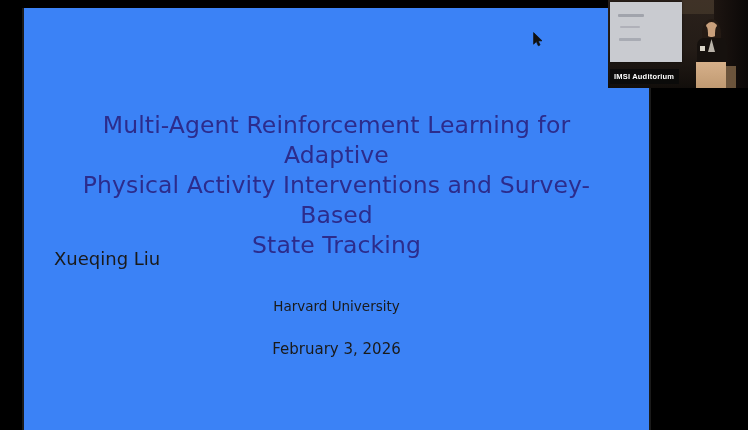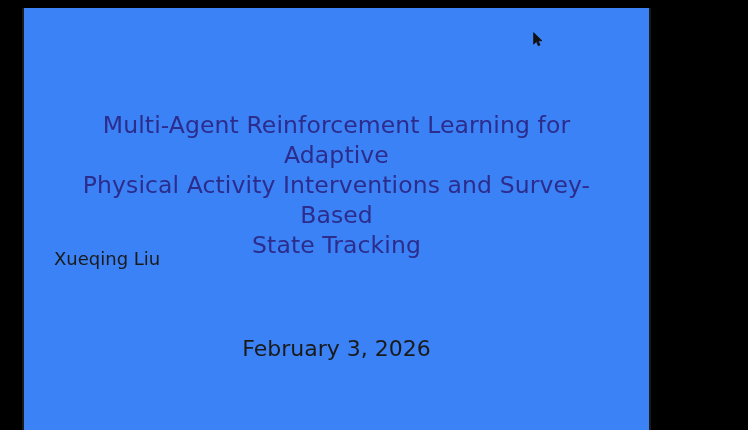--- a/index.html
+++ b/index.html
@@ -79,21 +79,21 @@
     line-height: 18px;
   }
 
   .slide-date {
     position: absolute;
     left: 30px;
     right: 30px;
     top: 330px;
     text-align: center;
     color: #1a1a1a;
-    font-size: 22px;
+    font-size: 15px;
     line-height: 22px;
   }
 
   
   #video-tile {
     position: absolute;
     left: 608px;
     top: 0px;
     width: 140px;
     height: 88px;
@@ -259,26 +259,52 @@
 
   <div id="slide">
     <div id="slide-inner">
 
       <div class="slide-title">Multi-Agent Reinforcement Learning for Adaptive
 Physical Activity Interventions and Survey-Based
 State Tracking</div>
 
       <div class="slide-author">Xueqing Liu</div>
 
+      <div class="slide-affiliation">Harvard University</div>
 
       <div class="slide-date">February 3, 2026</div>
 
     </div>
   </div>
 
+  <div id="video-tile">
+
+    <div class="room-wall"></div>
+    <div class="wall-band"></div>
+    <div class="room-curtain"></div>
+
+    <div class="proj-screen">
+      <div class="proj-line proj-l1"></div>
+      <div class="proj-line proj-l2"></div>
+      <div class="proj-line proj-l3"></div>
+    </div>
+
+    <div class="speaker-hair"></div>
+    <div class="speaker-head"></div>
+    <div class="speaker-hair-l"></div>
+    <div class="speaker-hair-r"></div>
+    <div class="speaker-body"></div>
+    <div class="speaker-shirt"></div>
+    <div class="speaker-badge"></div>
+
+    <div class="podium"></div>
+    <div class="podium-side"></div>
+
+    <div class="video-label">IMSI Auditorium</div>
+  </div>
 
   <div id="cursor">
     <svg width="11" height="15" viewBox="0 0 11 15" xmlns="http://www.w3.org/2000/svg">
       <path d="M0.6,0.6 L0.6,12.2 L3.4,9.6 L5.3,13.8 L7.1,13.0 L5.2,9.0 L9.0,8.8 Z" fill="#111111" stroke="#111111" stroke-width="0.7" stroke-linejoin="round"></path>
     </svg>
   </div>
 
 </div>
 
 </body></html>

